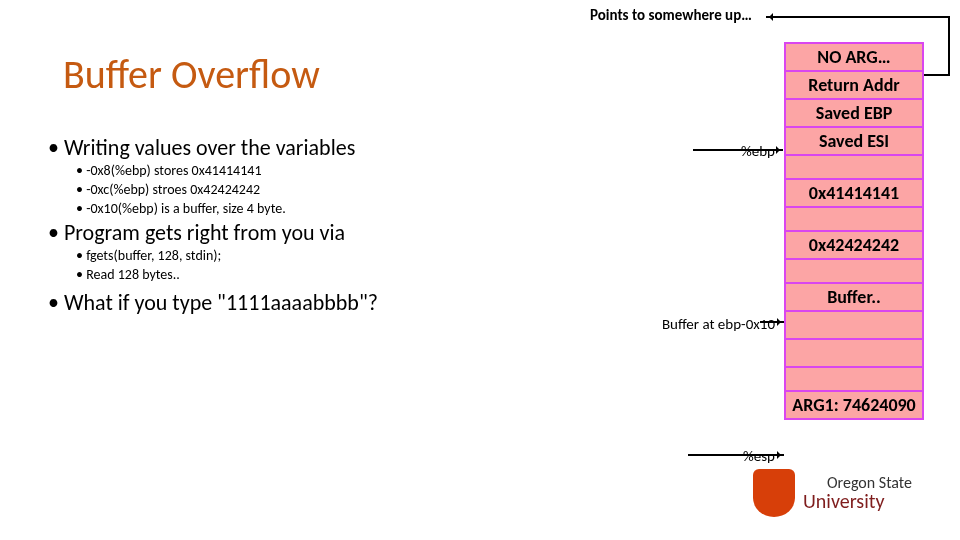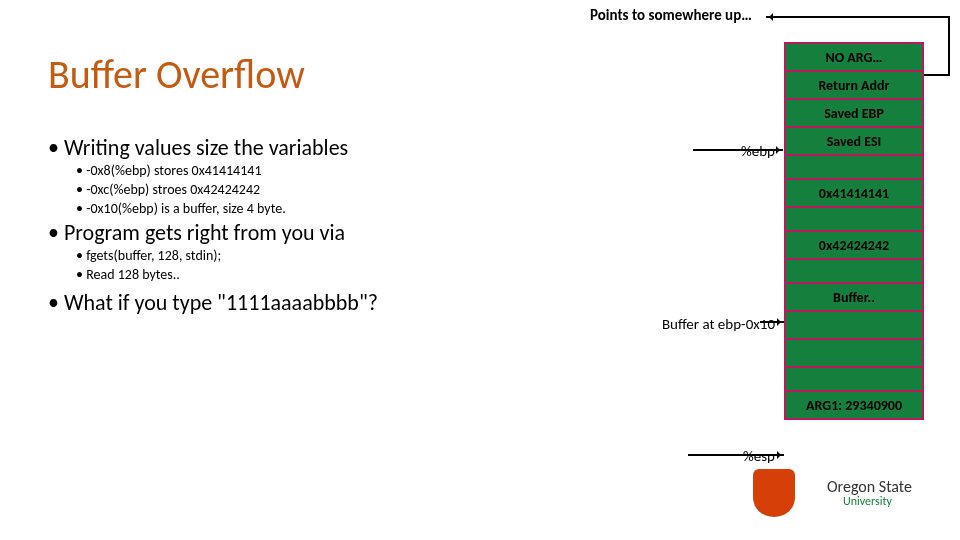--- a/index.html
+++ b/index.html
@@ -14,21 +14,21 @@
   .top-note {
     position: absolute;
     top: 6px;
     left: 590px;
     font-size: 15px;
     font-weight: bold;
   }
   .title {
     position: absolute;
     top: 50px;
-    left: 48px;
+    left: 63px;
     font-size: 40px;
     font-weight: 400;
     color: #c55a11;
     font-family: "Calibri Light", Calibri, Arial, sans-serif;
   }
   .content {
     position: absolute;
     top: 135px;
     left: 48px;
     width: 530px;
@@ -44,28 +44,28 @@
   .sub li::before { content: "• "; }
   .gap { height: 4px; }
   
   .stack {
     position: absolute;
     top: 42px;
     right: 36px;
     width: 140px;
   }
   .cell {
-    border: 2px solid #be185d;
+    border: 2px solid #d946ef;
     height: 30px;
     display: flex;
     align-items: center;
     justify-content: center;
-    font-size: 14px;
+    font-size: 18px;
     font-weight: bold;
-    background: #15803d;
+    background: #fca5a5;
     margin-bottom: -2px;
   }
   .cell.empty { height: 26px; }
   .label {
     position: absolute;
     font-size: 15px;
     color: #000;
     white-space: nowrap;
   }
   .label.ebp { top: 142px; right: 185px; }
@@ -135,36 +135,36 @@
     background: linear-gradient(to bottom, #d73f09 0%, #d73f09 100%);
     border-radius: 6px 6px 50% 50% / 6px 6px 40% 40%;
     position: relative;
     flex-shrink: 0;
   }
   .logo-text {
     margin-left: 8px;
     line-height: 1;
   }
   .logo-text .l1 { font-size: 16px; color: #333; font-weight: 500; margin-left: 24px; }
-  .logo-text .l2 { font-size: 12px; color: #15803d; font-weight: 500; margin-left: 40px; }
+  .logo-text .l2 { font-size: 20px; color: #7f1d1d; font-weight: 500; }
 </style>
 </head>
 <body>
 
 <div class="top-note">Points to somewhere up…</div>
 <div class="top-arrow-left"></div>
 <div class="curve-v"></div>
 <div class="curve-h"></div>
 <div class="curve-h2"></div>
 
 <h1 class="title">Buffer Overflow</h1>
 
 <div class="content">
   <ul>
-    <li>Writing values size the variables</li>
+    <li>Writing values over the variables</li>
   </ul>
   <ul class="sub">
     <li>-0x8(%ebp) stores 0x41414141</li>
     <li>-0xc(%ebp) stroes 0x42424242</li>
     <li>-0x10(%ebp) is a buffer, size 4 byte.</li>
   </ul>
   <ul>
     <li>Program gets right from you via</li>
   </ul>
   <ul class="sub">
@@ -184,21 +184,21 @@
   <div class="cell">Saved ESI</div>
   <div class="cell empty"></div>
   <div class="cell">0x41414141</div>
   <div class="cell empty"></div>
   <div class="cell">0x42424242</div>
   <div class="cell empty"></div>
   <div class="cell">Buffer..</div>
   <div class="cell"></div>
   <div class="cell"></div>
   <div class="cell empty"></div>
-  <div class="cell">ARG1: 29340900</div>
+  <div class="cell">ARG1: 74624090</div>
 </div>
 
 <div class="label ebp">%ebp</div>
 <div class="arrow-ebp-line"></div>
 
 <div class="label buf">Buffer at ebp-0x10</div>
 <div class="arrow-buf-line"></div>
 
 <div class="label esp">%esp</div>
 <div class="arrow-esp-line"></div>

